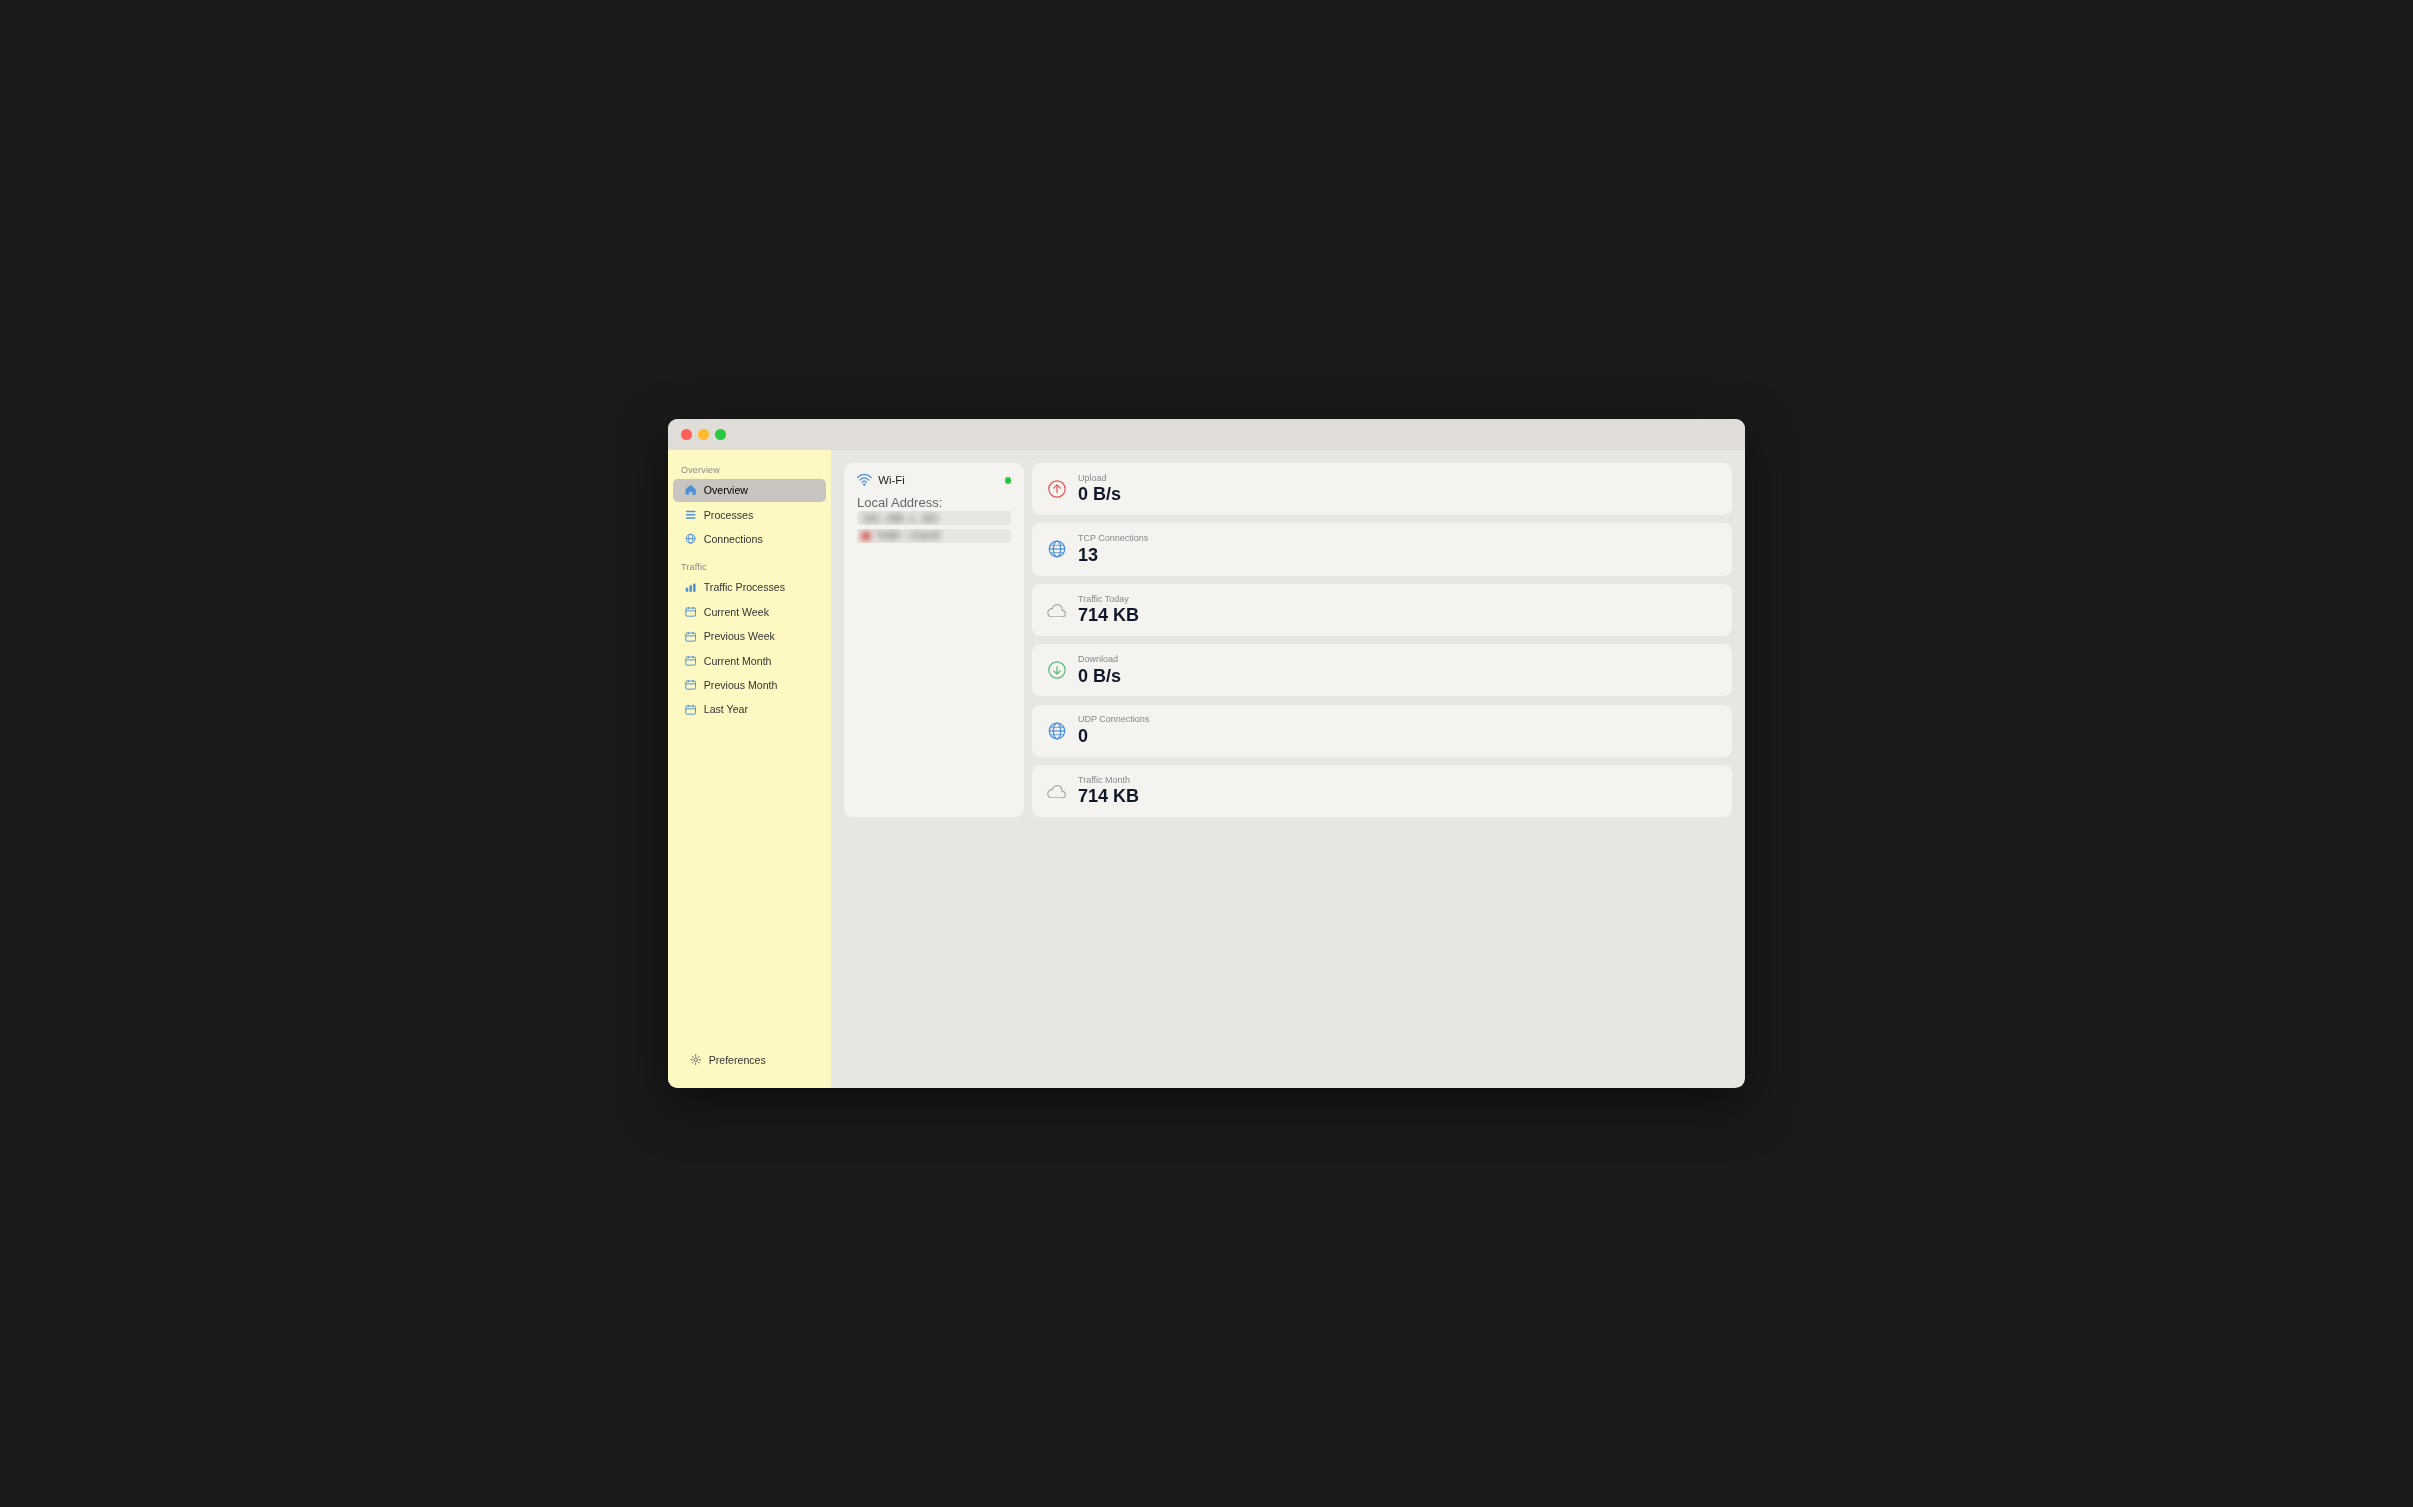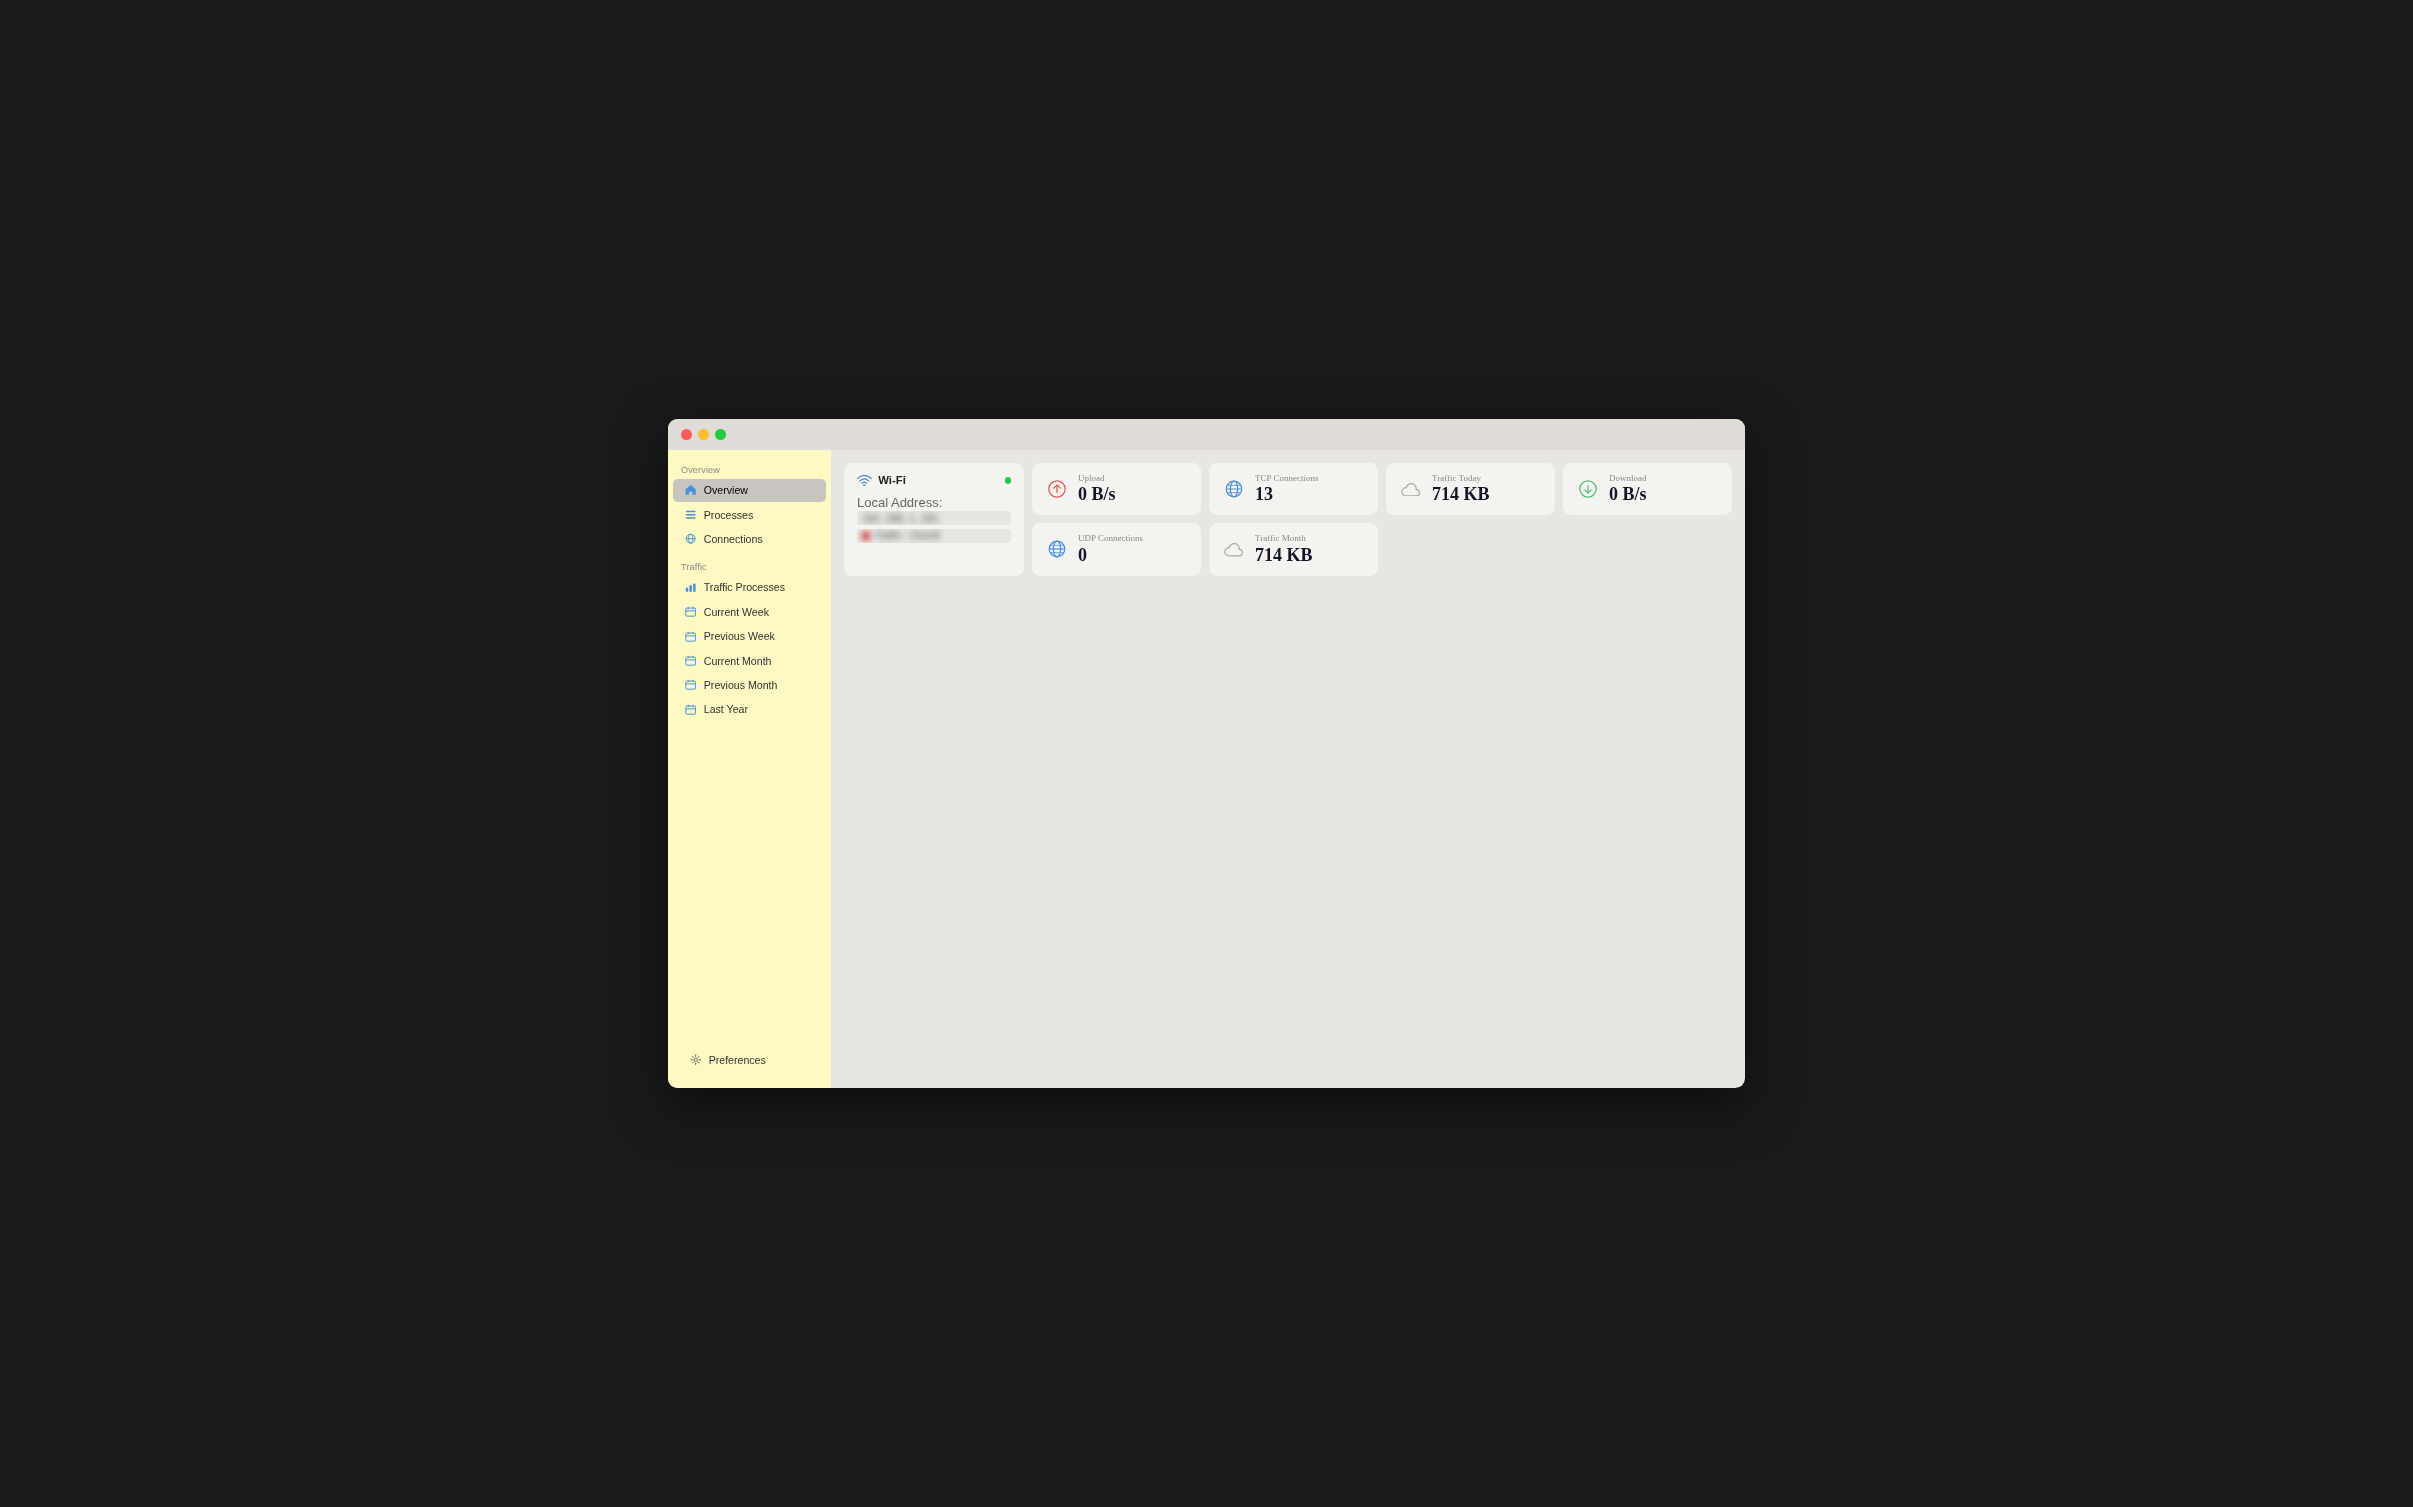--- a/index.html
+++ b/index.html
@@ -106,24 +106,23 @@
       flex-shrink: 0;
     }
     .network-card-header {
       display: flex;
       align-items: center;
       justify-content: space-between;
       margin-bottom: 8.2px;
     }
     .network-name {
       display: flex;
-      align-items: center;
       gap: 6.5px;
       font-size: 11.4px;
-      font-weight: 700;
+      font-weight: 400;
       color: #222;
     }
     .status-dot {
       width: 6.5px;
       height: 6.5px;
       border-radius: 50%;
       background: #28c840;
     }
     .network-info {
       font-size: 13px;
@@ -137,25 +136,24 @@
       background: #e8e6e2;
       padding: 1.6px 4.9px;
       border-radius: 3.3px;
       margin: 1.6px 0;
       overflow: hidden;
       text-overflow: ellipsis;
       white-space: nowrap;
     }
     .stat-cards {
       display: grid;
-      grid-template-columns: 1fr 1fr 1fr 1fr;
+      grid-template-columns: 1fr;
       grid-template-rows: 1fr 1fr;
       gap: 8.2px;
       flex: 1;
-      font-family: Liberation Serif, serif;
     }
     .stat-card {
       background: #f5f3f0;
       border-radius: 8.2px;
       padding: 9.8px 13px;
       display: flex;
       align-items: center;
       gap: 9.8px;
     }
     .stat-icon {

